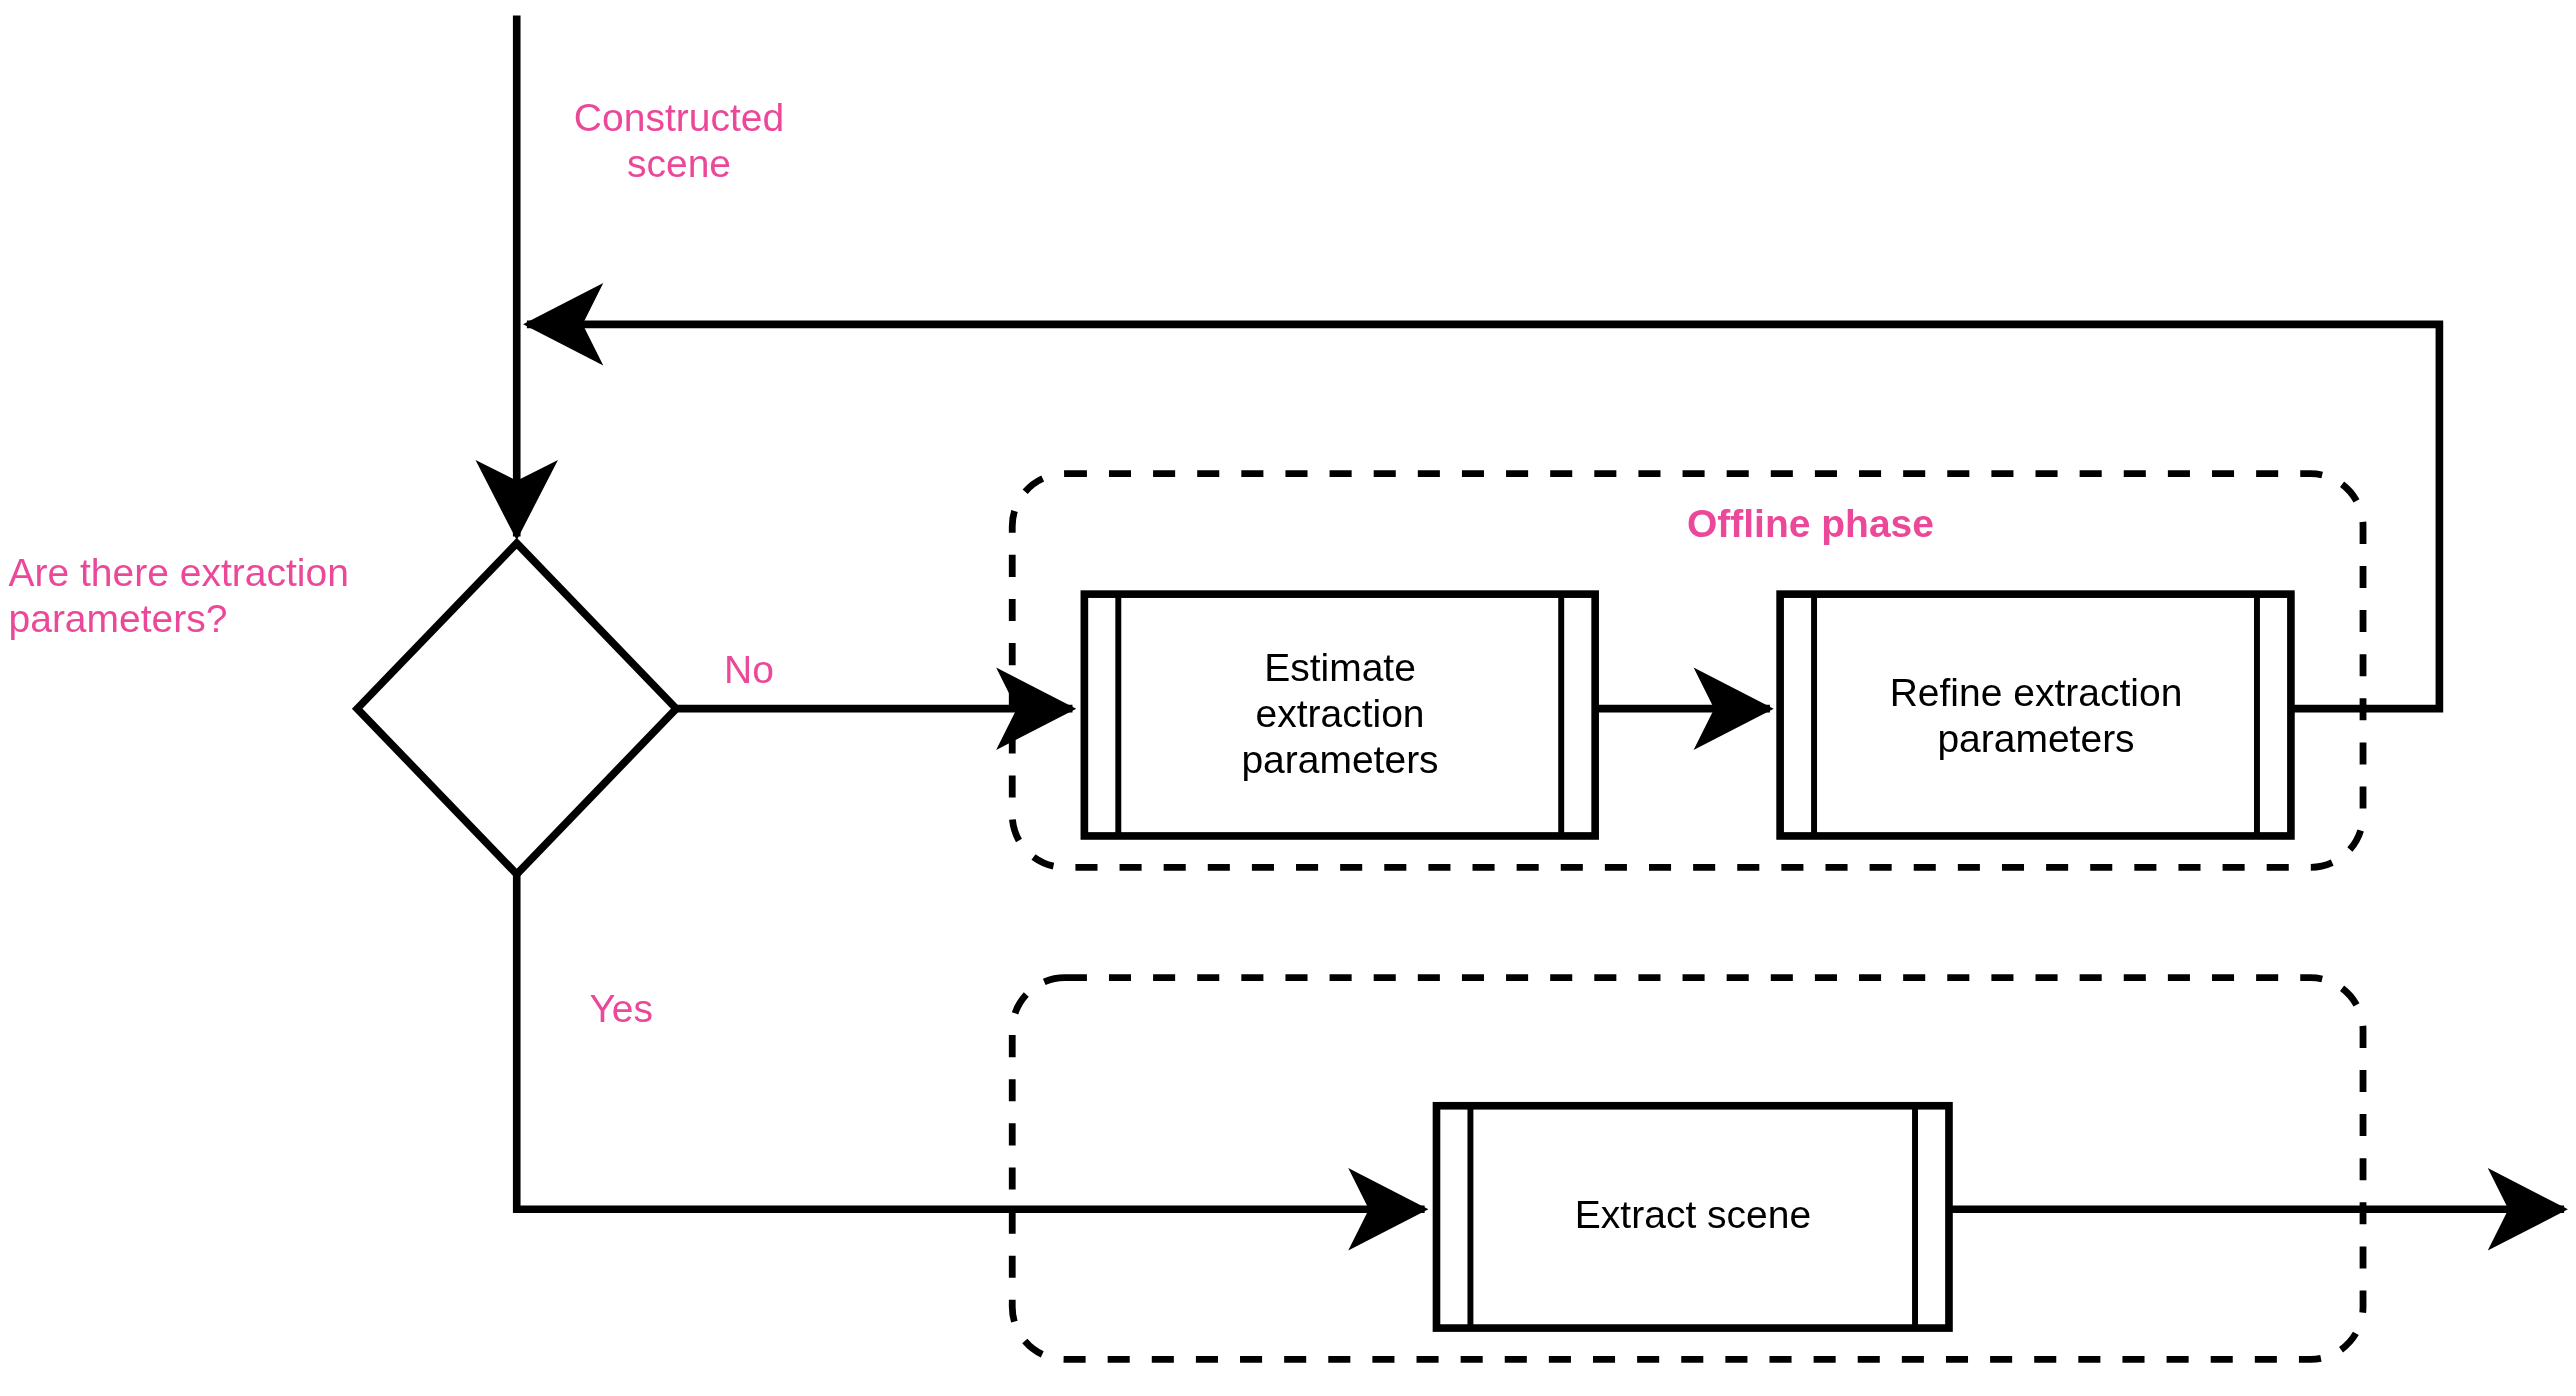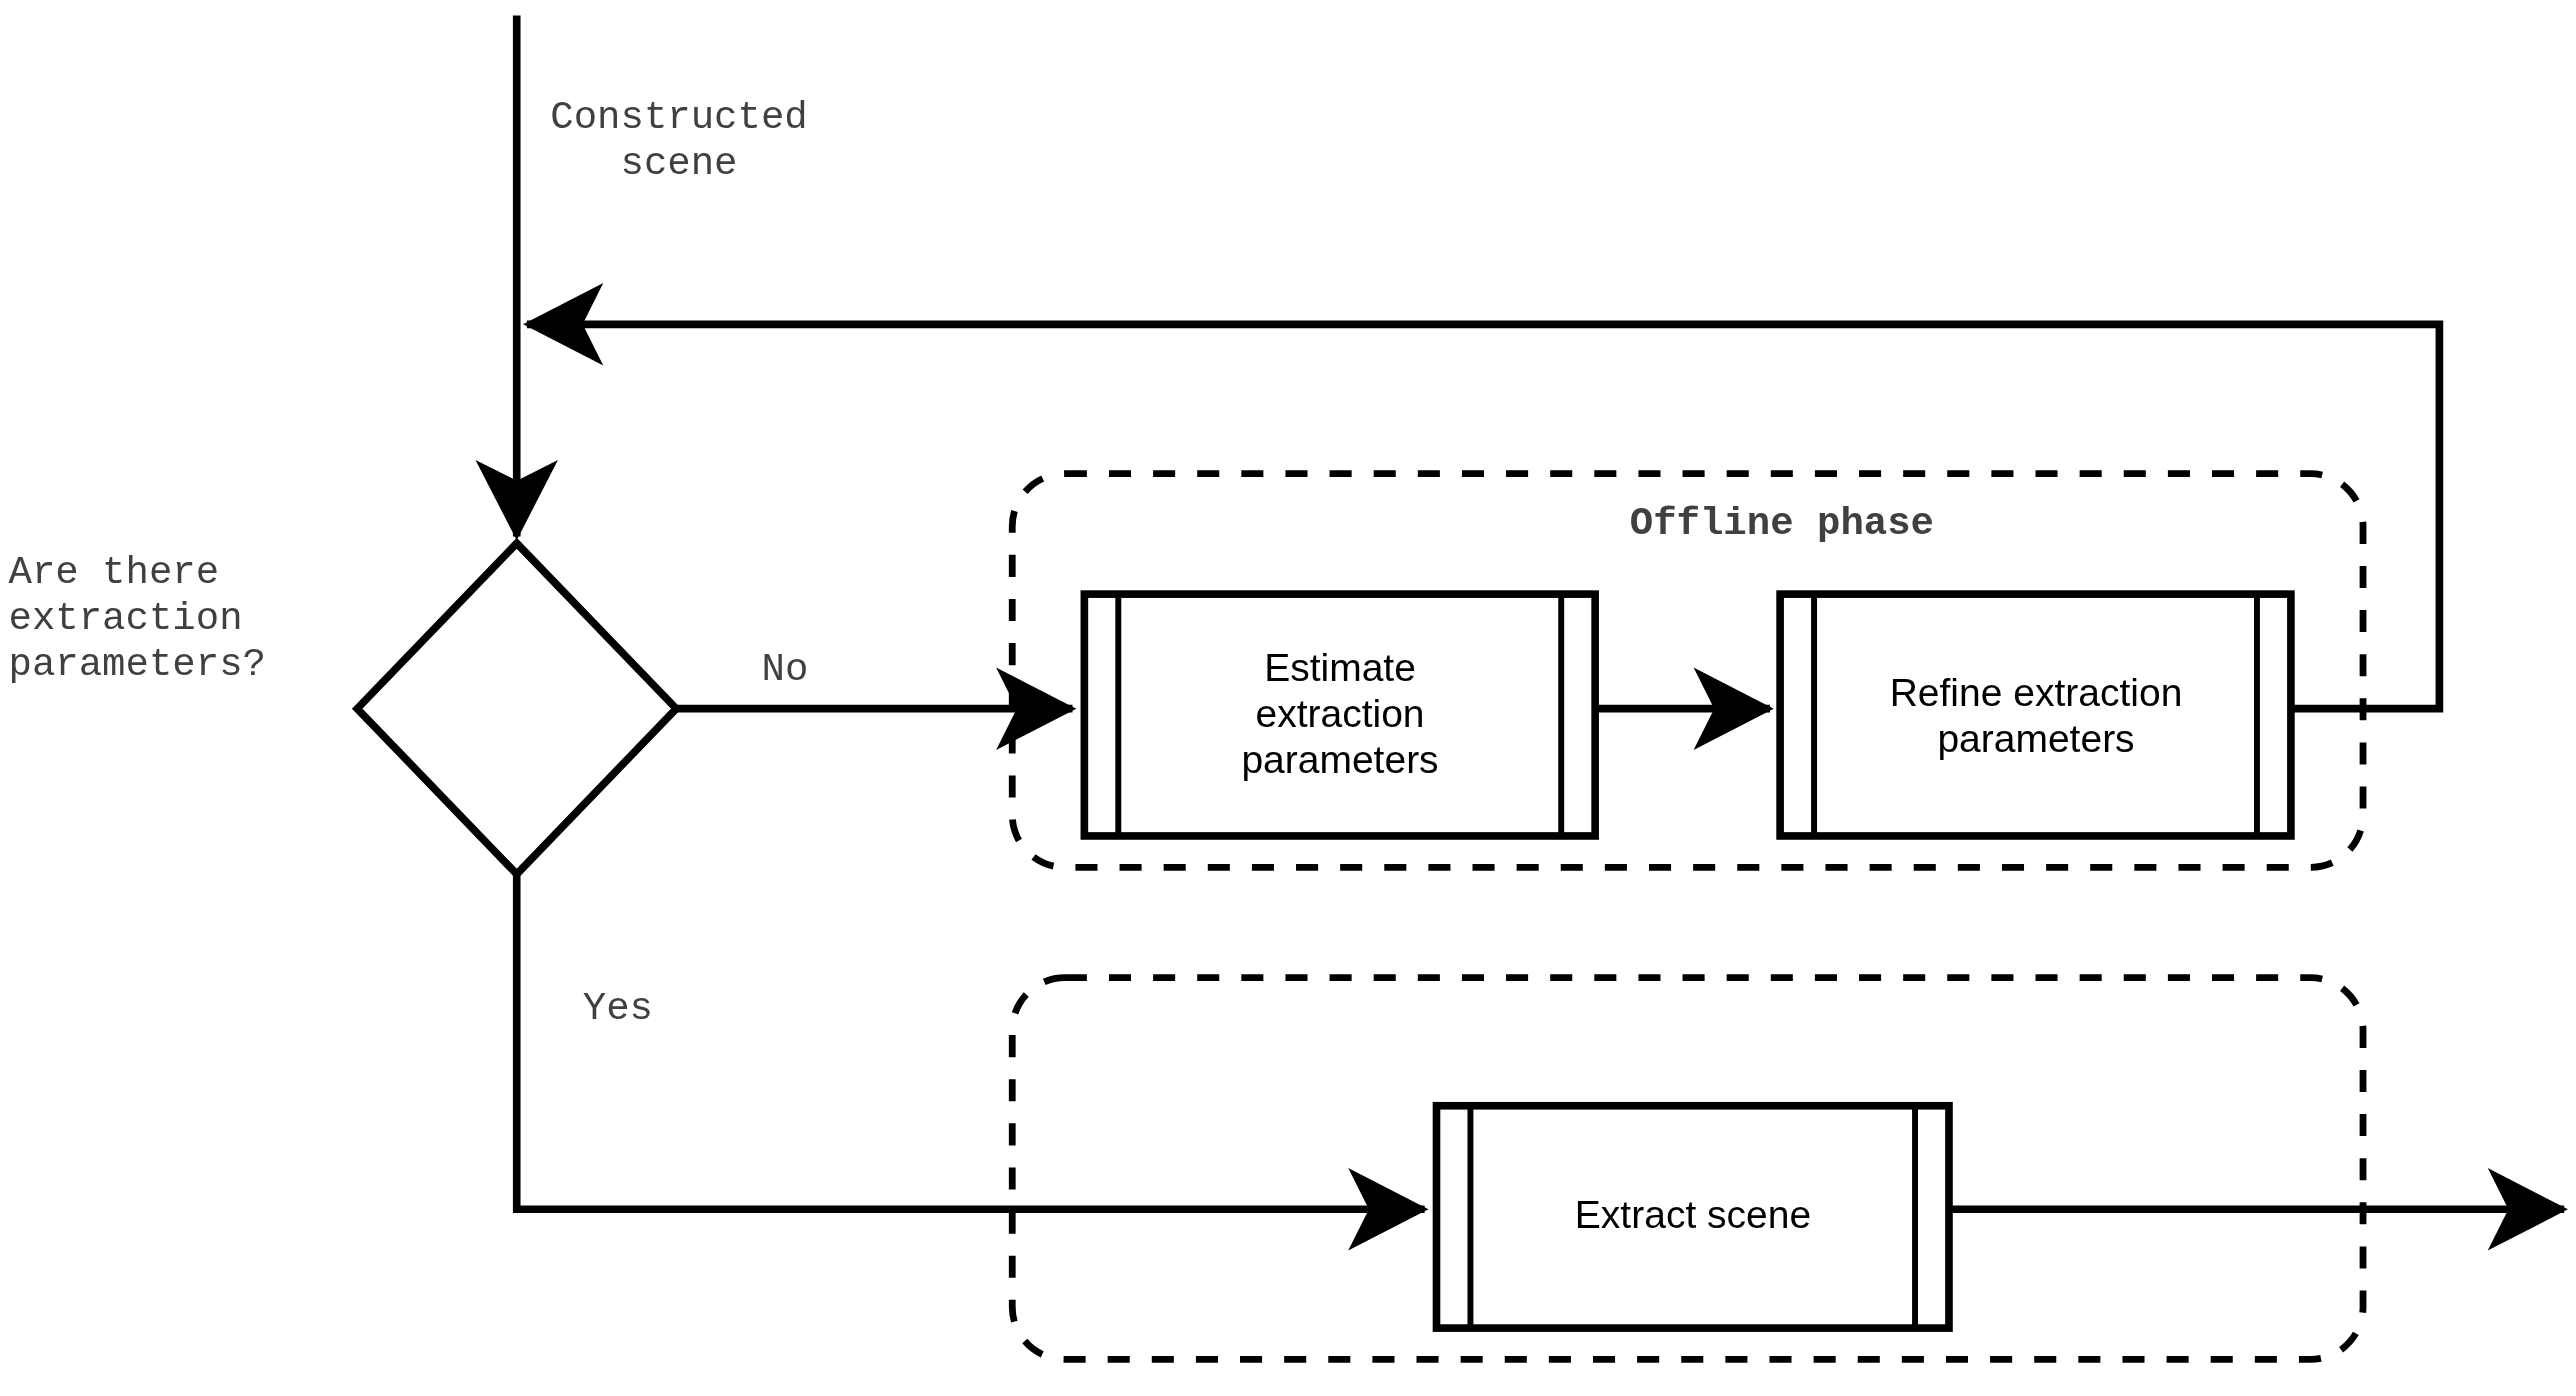--- a/index.html
+++ b/index.html
@@ -6,32 +6,32 @@
   #stage{
     position:relative;
     width:2576px;height:1397px;
     background:#ffffff;
     overflow:hidden;
     font-family:"Liberation Sans","DejaVu Sans",sans-serif;
     color:#000000;
   }
   #stage svg{position:absolute;left:0;top:0;width:2576px;height:1397px;}
 
-  .lbl{position:absolute;color:#404040;line-height:1.18;white-space:pre-line;font-family:Liberation Mono, monospace;}
+  .lbl{position:absolute;color:#ec4899;line-height:1.18;white-space:pre-line;}
 
   #lbl-constructed{
     left:539px;top:95px;width:280px;
     font-size:39px;text-align:center;
   }
   #lbl-question{
     left:8.5px;top:550px;width:433px;
     font-size:39px;
   }
   #lbl-no{
-    left:730px;top:647px;width:110px;
+    left:694px;top:647px;width:110px;
     font-size:39px;text-align:center;
   }
   #lbl-yes{
     left:543px;top:986px;width:110px;
     font-size:39px;text-align:right;
   }
   #lbl-offline{
     left:1459px;top:501px;width:475px;
     font-size:39px;font-weight:bold;text-align:right;
   }

